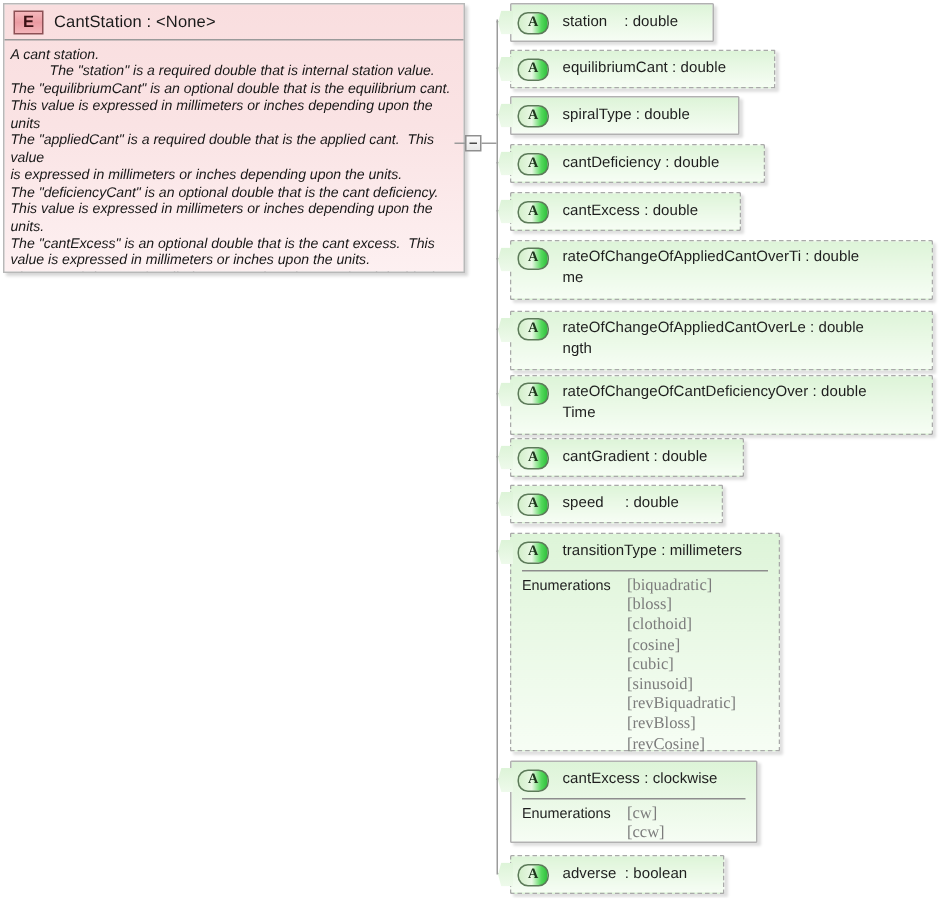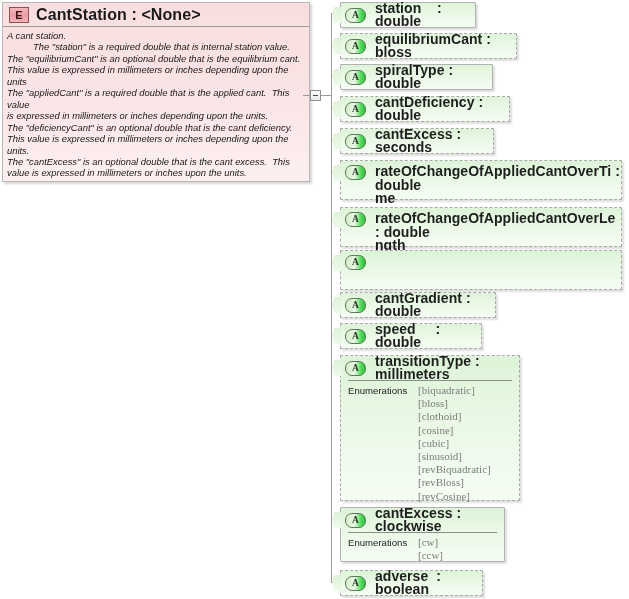--- a/index.html
+++ b/index.html
@@ -38,22 +38,22 @@
     background: linear-gradient(to bottom, #f5b7bc 0%, #eb9ba2 50%, #f3b4b9 100%);
     color: #3a1013;
     font-size: 11px;
     font-weight: bold;
     line-height: 14px;
     text-align: center;
     margin-right: 7px;
     flex: none;
   }
   .element-title {
-    font-size: 16px;
-    font-weight: bold;
+    font-size: 11px;
+    font-weight: normal;
     color: #1a1a1a;
     letter-spacing: .1px;
     white-space: nowrap;
   }
   .element-doc {
     padding: 3px 5px 0 4px;
     font-size: 9.4px;
     font-style: italic;
     color: #171717;
     line-height: 11.45px;
@@ -118,22 +118,22 @@
     background: linear-gradient(to right, #d3efcb 0%, #e9f8e4 45%, #54d95c 78%, #2fbe3c 100%);
     font-size: 9.5px;
     font-weight: bold;
     color: #20381f;
     line-height: 13px;
     text-align: center;
     margin-right: 9px;
     font-family: "Liberation Serif", serif;
   }
   .attr-label {
-    font-size: 14px;
-    font-weight: bold;
+    font-size: 10px;
+    font-weight: normal;
     color: #1e1e1e;
     white-space: pre-wrap;
     line-height: 13.5px;
     letter-spacing: .05px;
   }
   .attr.two-line .attr-head { height: 38px; align-items: flex-start; padding-top: 4px; }
   .attr.two-line .a-badge { margin-top: 0; }
 
   
   .enum-wrap {
@@ -208,58 +208,60 @@
   <div id="nodes">
       <div class="attr required" style="left: 340px; top: 2px; width: 136px; height: 26px;">
         <div class="attr-head">
           <div class="a-badge">A</div>
           <div class="attr-label">station    : double</div>
         </div>
       </div>
       <div class="attr optional" style="left: 340px; top: 33px; width: 177px; height: 26px;">
         <div class="attr-head">
           <div class="a-badge">A</div>
-          <div class="attr-label">equilibriumCant : bloss</div>
+          <div class="attr-label">equilibriumCant : double</div>
         </div>
       </div>
       <div class="attr required" style="left: 340px; top: 64px; width: 153px; height: 26px;">
         <div class="attr-head">
           <div class="a-badge">A</div>
           <div class="attr-label">spiralType : double</div>
         </div>
       </div>
       <div class="attr optional" style="left: 340px; top: 96px; width: 170px; height: 26px;">
         <div class="attr-head">
           <div class="a-badge">A</div>
           <div class="attr-label">cantDeficiency : double</div>
         </div>
       </div>
       <div class="attr optional" style="left: 340px; top: 128px; width: 154px; height: 26px;">
         <div class="attr-head">
           <div class="a-badge">A</div>
-          <div class="attr-label">cantExcess : seconds</div>
+          <div class="attr-label">cantExcess : double</div>
         </div>
       </div>
       <div class="attr optional two-line" style="left: 340px; top: 160px; width: 282px; height: 40px;">
         <div class="attr-head">
           <div class="a-badge">A</div>
           <div class="attr-label">rateOfChangeOfAppliedCantOverTi : double
 me</div>
         </div>
       </div>
       <div class="attr optional two-line" style="left: 340px; top: 207px; width: 282px; height: 40px;">
         <div class="attr-head">
           <div class="a-badge">A</div>
           <div class="attr-label">rateOfChangeOfAppliedCantOverLe : double
 ngth</div>
         </div>
       </div>
       <div class="attr optional two-line" style="left: 340px; top: 250px; width: 282px; height: 40px;">
         <div class="attr-head">
           <div class="a-badge">A</div>
+          <div class="attr-label">rateOfChangeOfCantDeficiencyOver : double
+Time</div>
         </div>
       </div>
       <div class="attr optional" style="left: 340px; top: 292px; width: 156px; height: 26px;">
         <div class="attr-head">
           <div class="a-badge">A</div>
           <div class="attr-label">cantGradient : double</div>
         </div>
       </div>
       <div class="attr optional" style="left: 340px; top: 323px; width: 142px; height: 26px;">
         <div class="attr-head">

